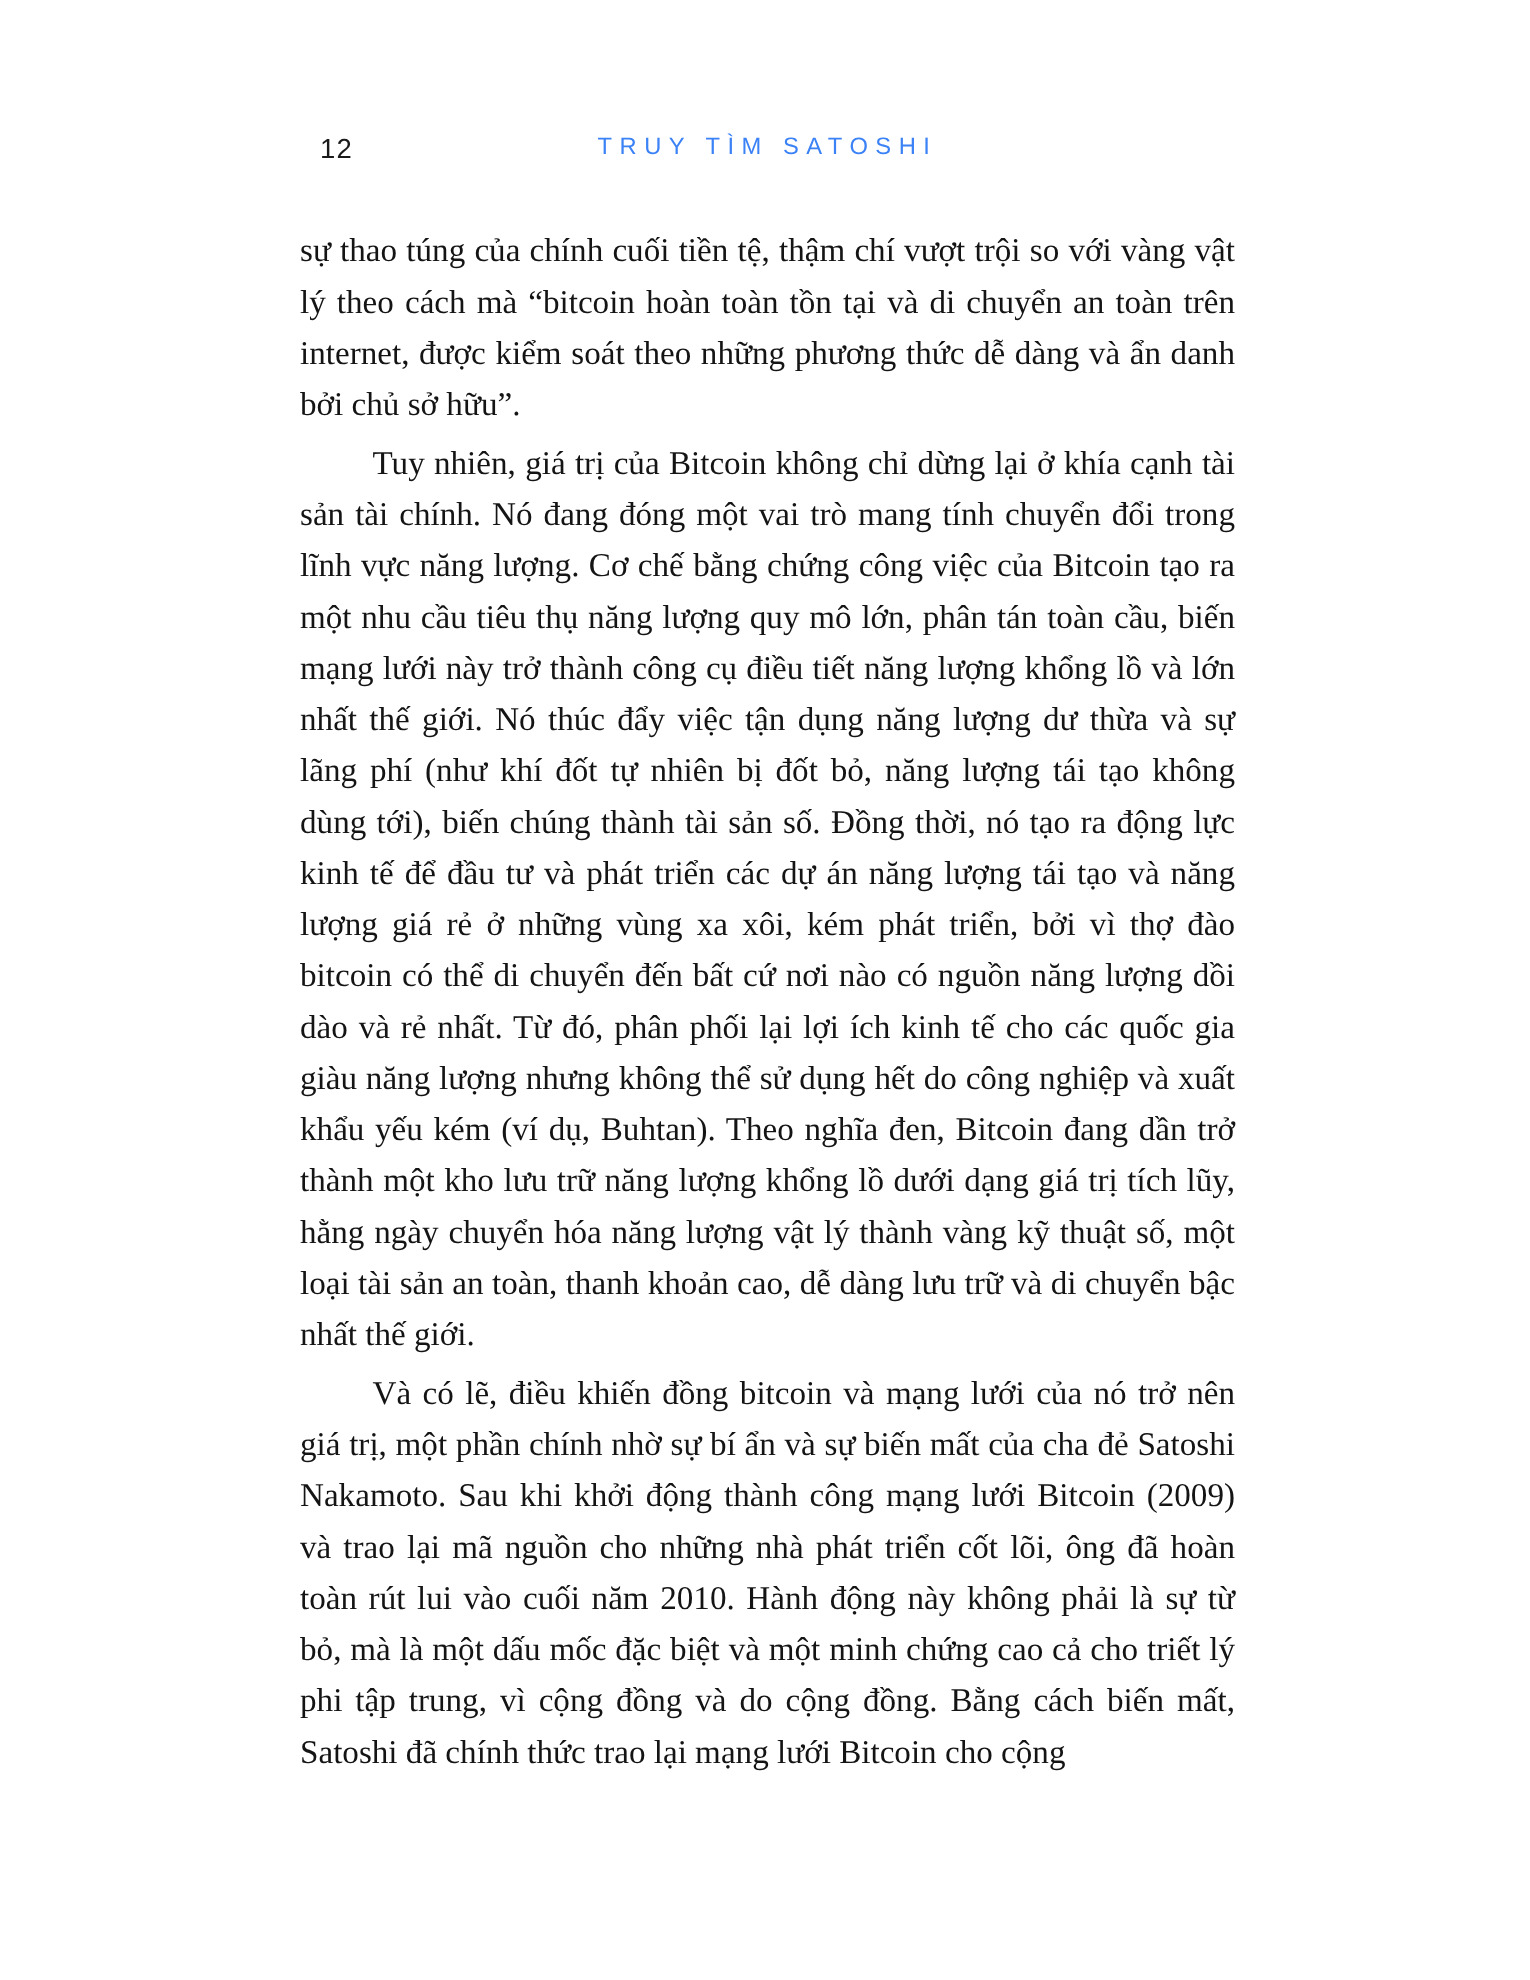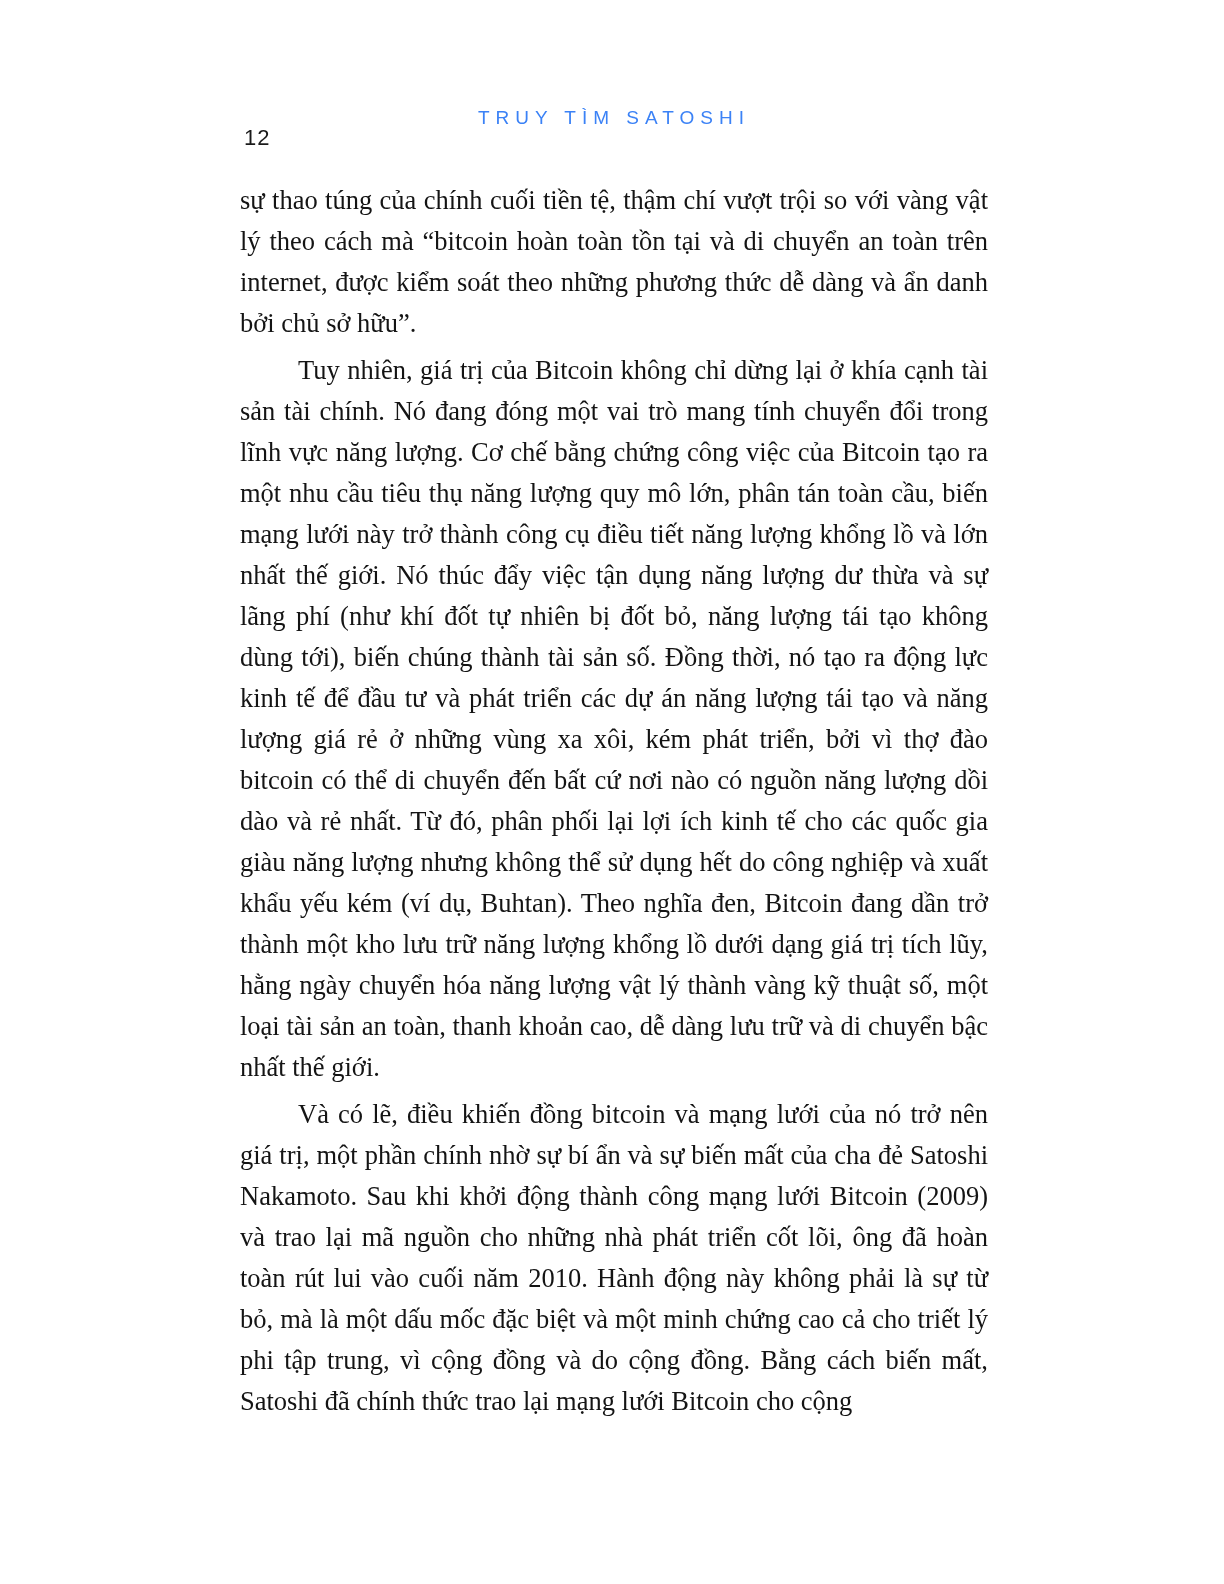--- a/index.html
+++ b/index.html
@@ -24,27 +24,26 @@
     top: 106px;
     width: 748px;
   }
   .running-header {
     position: relative;
     height: 30px;
     margin-bottom: 44px;
   }
   .page-number {
     position: absolute;
-    left: 4px;
+    left: 16px;
     top: 0;
     font-size: 22px;
     letter-spacing: 1px;
     color: #1a1a1a;
     font-family: "Liberation Sans", "DejaVu Sans", sans-serif;
-    margin-top: 19px;
   }
   .running-title {
     position: absolute;
     left: 0;
     right: 0;
     top: 1px;
     text-align: center;
     font-size: 19px;
     letter-spacing: 6px;
     text-transform: uppercase;

